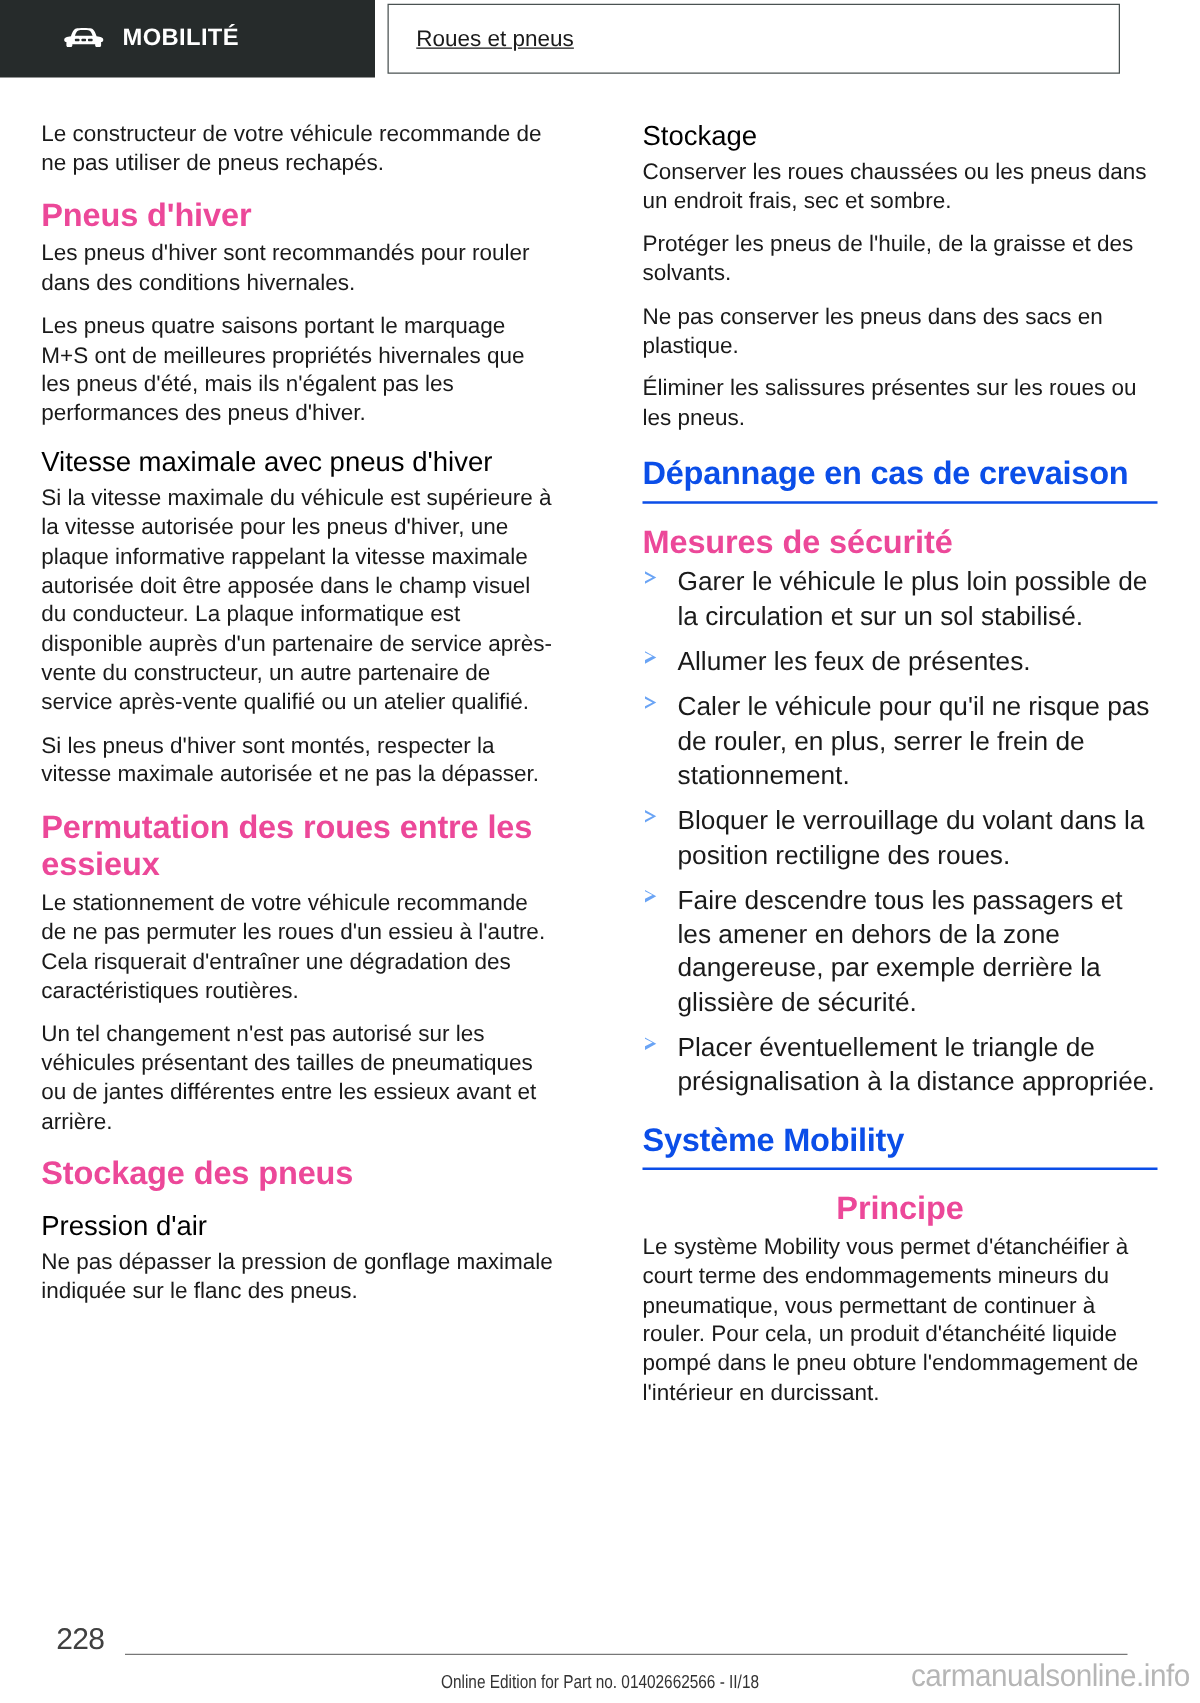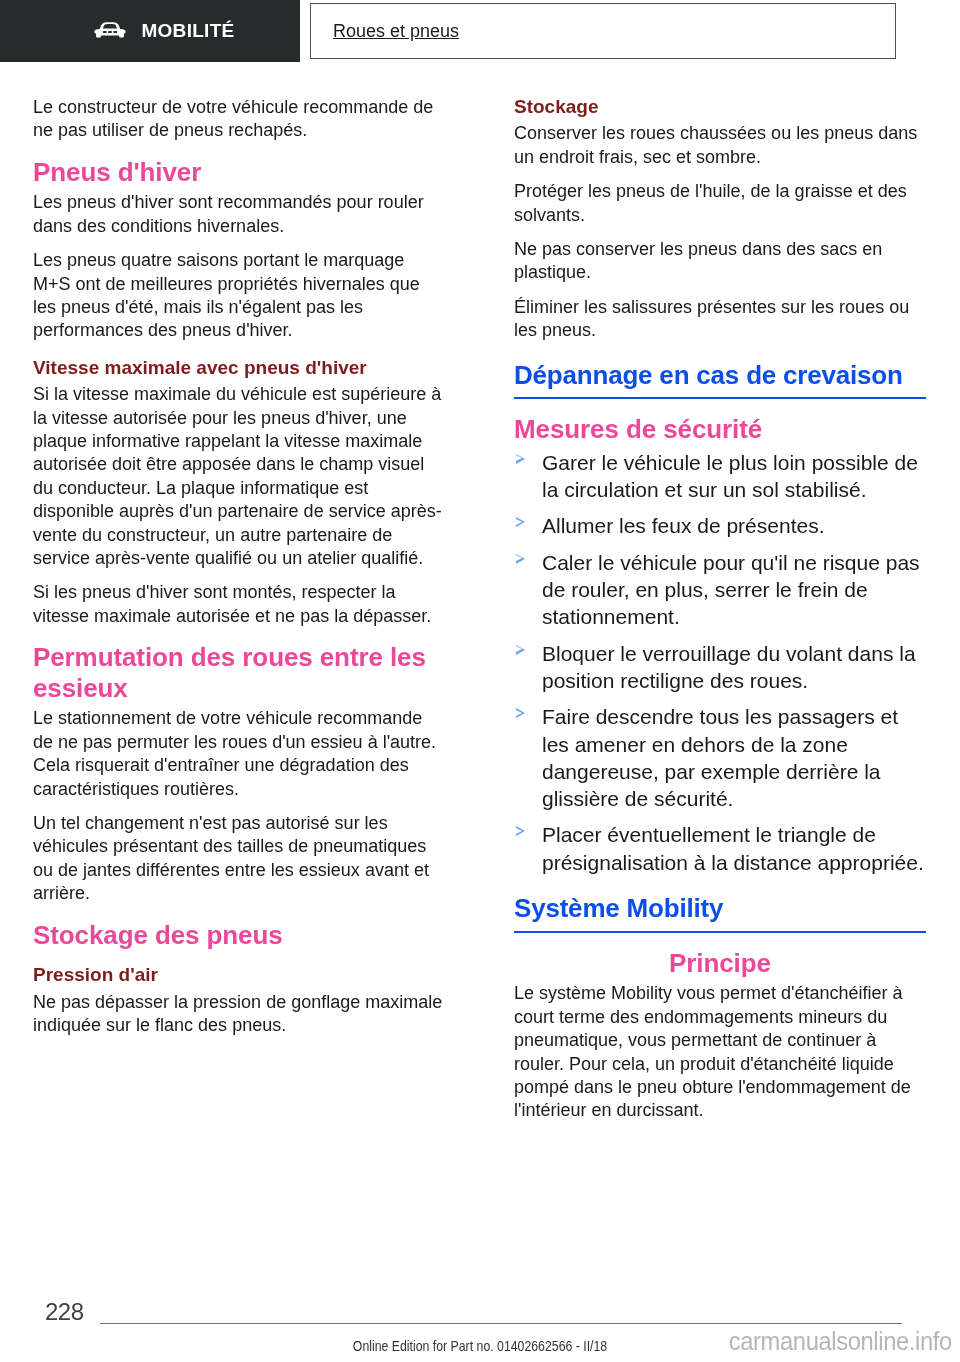--- a/index.html
+++ b/index.html
@@ -26,23 +26,22 @@
   }
   .header-chapter {
     position: absolute;
     left: 0;
     top: 0;
     width: 300px;
     height: 62px;
     background: #262b2b;
     display: flex;
     align-items: center;
-    padding-left: 28px;
+    padding-left: 50px;
     box-sizing: border-box;
-    justify-content: center;
   }
   .car-icon {
     width: 34px;
     height: 22px;
     margin-right: 14px;
     flex: 0 0 auto;
   }
   .chapter-label {
     color: #ffffff;
     font-size: 19px;
@@ -112,24 +111,24 @@
   h2.sec-title {
     margin: 14px 0 4px 0;
     font-size: 26px;
     line-height: 1.18;
     font-weight: bold;
     color: #ec4899;
     letter-spacing: -0.1px;
   }
   h3.sub-title {
     margin: 14px 0 4px 0;
-    font-size: 19px;
+    font-size: 22px;
     line-height: 1.18;
-    font-weight: bold;
-    color: #7f1d1d;
+    font-weight: normal;
+    color: #000000;
   }
 
   
   ul.bullets {
     list-style: none;
     margin: 2px 0 0 0;
     padding: 0;
   }
   ul.bullets li {
     position: relative;

